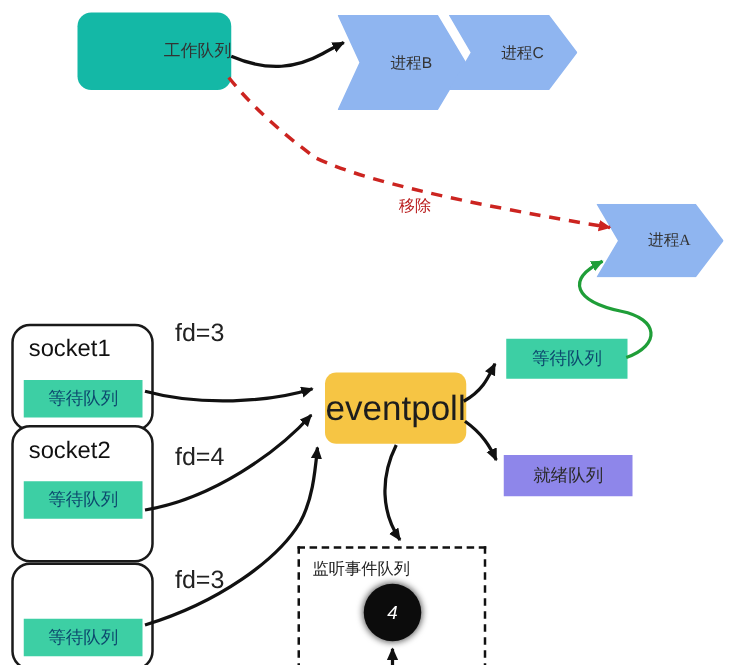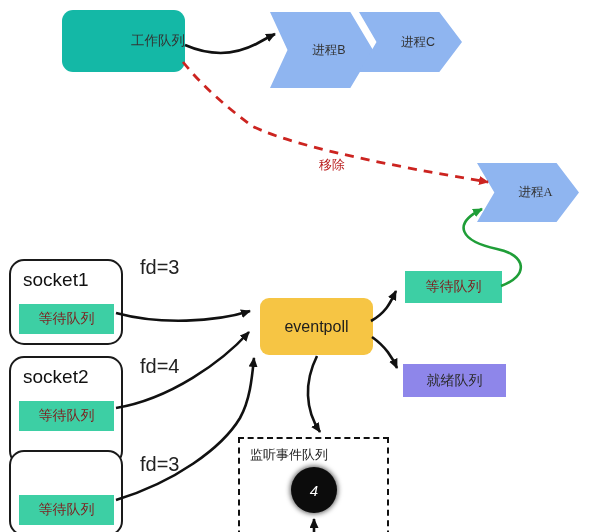--- a/index.html
+++ b/index.html
@@ -18,26 +18,26 @@
     padding-left:15px;
   }
   .socket-box{
     position:absolute;box-sizing:border-box;background:#fff;
     border:2.5px solid #1a1a1a;border-radius:15px;
   }
   .socket-title{
     position:absolute;left:12px;top:8px;font-size:19px;color:#111;
   }
   .teal-box{
-    background:#3dcfa4;color:#7f1d1d;font-size:14px;
+    background:#3dcfa4;color:#0c4a6e;font-size:14px;
   }
   .teal-inner{position:absolute;left:8px;top:43px;width:95px;height:30px;display:flex;align-items:center;justify-content:center;}
   .fd-label{position:absolute;font-size:20px;color:#222;text-align:right;}
   .eventpoll{
-    background:#f6c544;border-radius:9px;color:#1d1d1d;font-size:16px;
+    background:#f6c544;border-radius:9px;color:#1d1d1d;font-size:28px;
   }
   .purple-box{background:#8e86ea;color:#2b2b2b;font-size:14px;}
   .dashed-box{
     position:absolute;box-sizing:border-box;border:2.5px dashed #111;background:transparent;
   }
   .dashed-label{position:absolute;left:10px;top:7px;font-size:13px;color:#222;}
   .event-circle{
     position:absolute;border-radius:50%;background:#0c0c0c;
     box-shadow:0 0 5px 1px rgba(10,10,10,.65);
     display:flex;align-items:center;justify-content:center;
@@ -69,21 +69,21 @@
   <div class="remove-label" style="left:319px;top:135px;">移除</div>
 
   <div class="socket-box" style="left:9px;top:259px;width:114px;height:86px;">
     <div class="socket-title">socket1</div>
     <div class="node teal-box teal-inner">
       <span>等待队列</span>
     </div>
   </div>
   <div class="fd-label" style="left:140px;top:256px;">fd=3</div>
 
-  <div class="socket-box" style="left:9px;top:356px;width:114px;height:110px;text-align:right;">
+  <div class="socket-box" style="left:9px;top:340px;width:114px;height:110px;text-align:right;">
     <div class="socket-title">socket2</div>
     <div class="node teal-box teal-inner">
       <span>等待队列</span>
     </div>
   </div>
   <div class="fd-label" style="left:140px;top:355px;">fd=4</div>
 
   <div class="socket-box" style="left:9px;top:450px;width:114px;height:86px;">
     <div class="node teal-box teal-inner">
       <span>等待队列</span>

